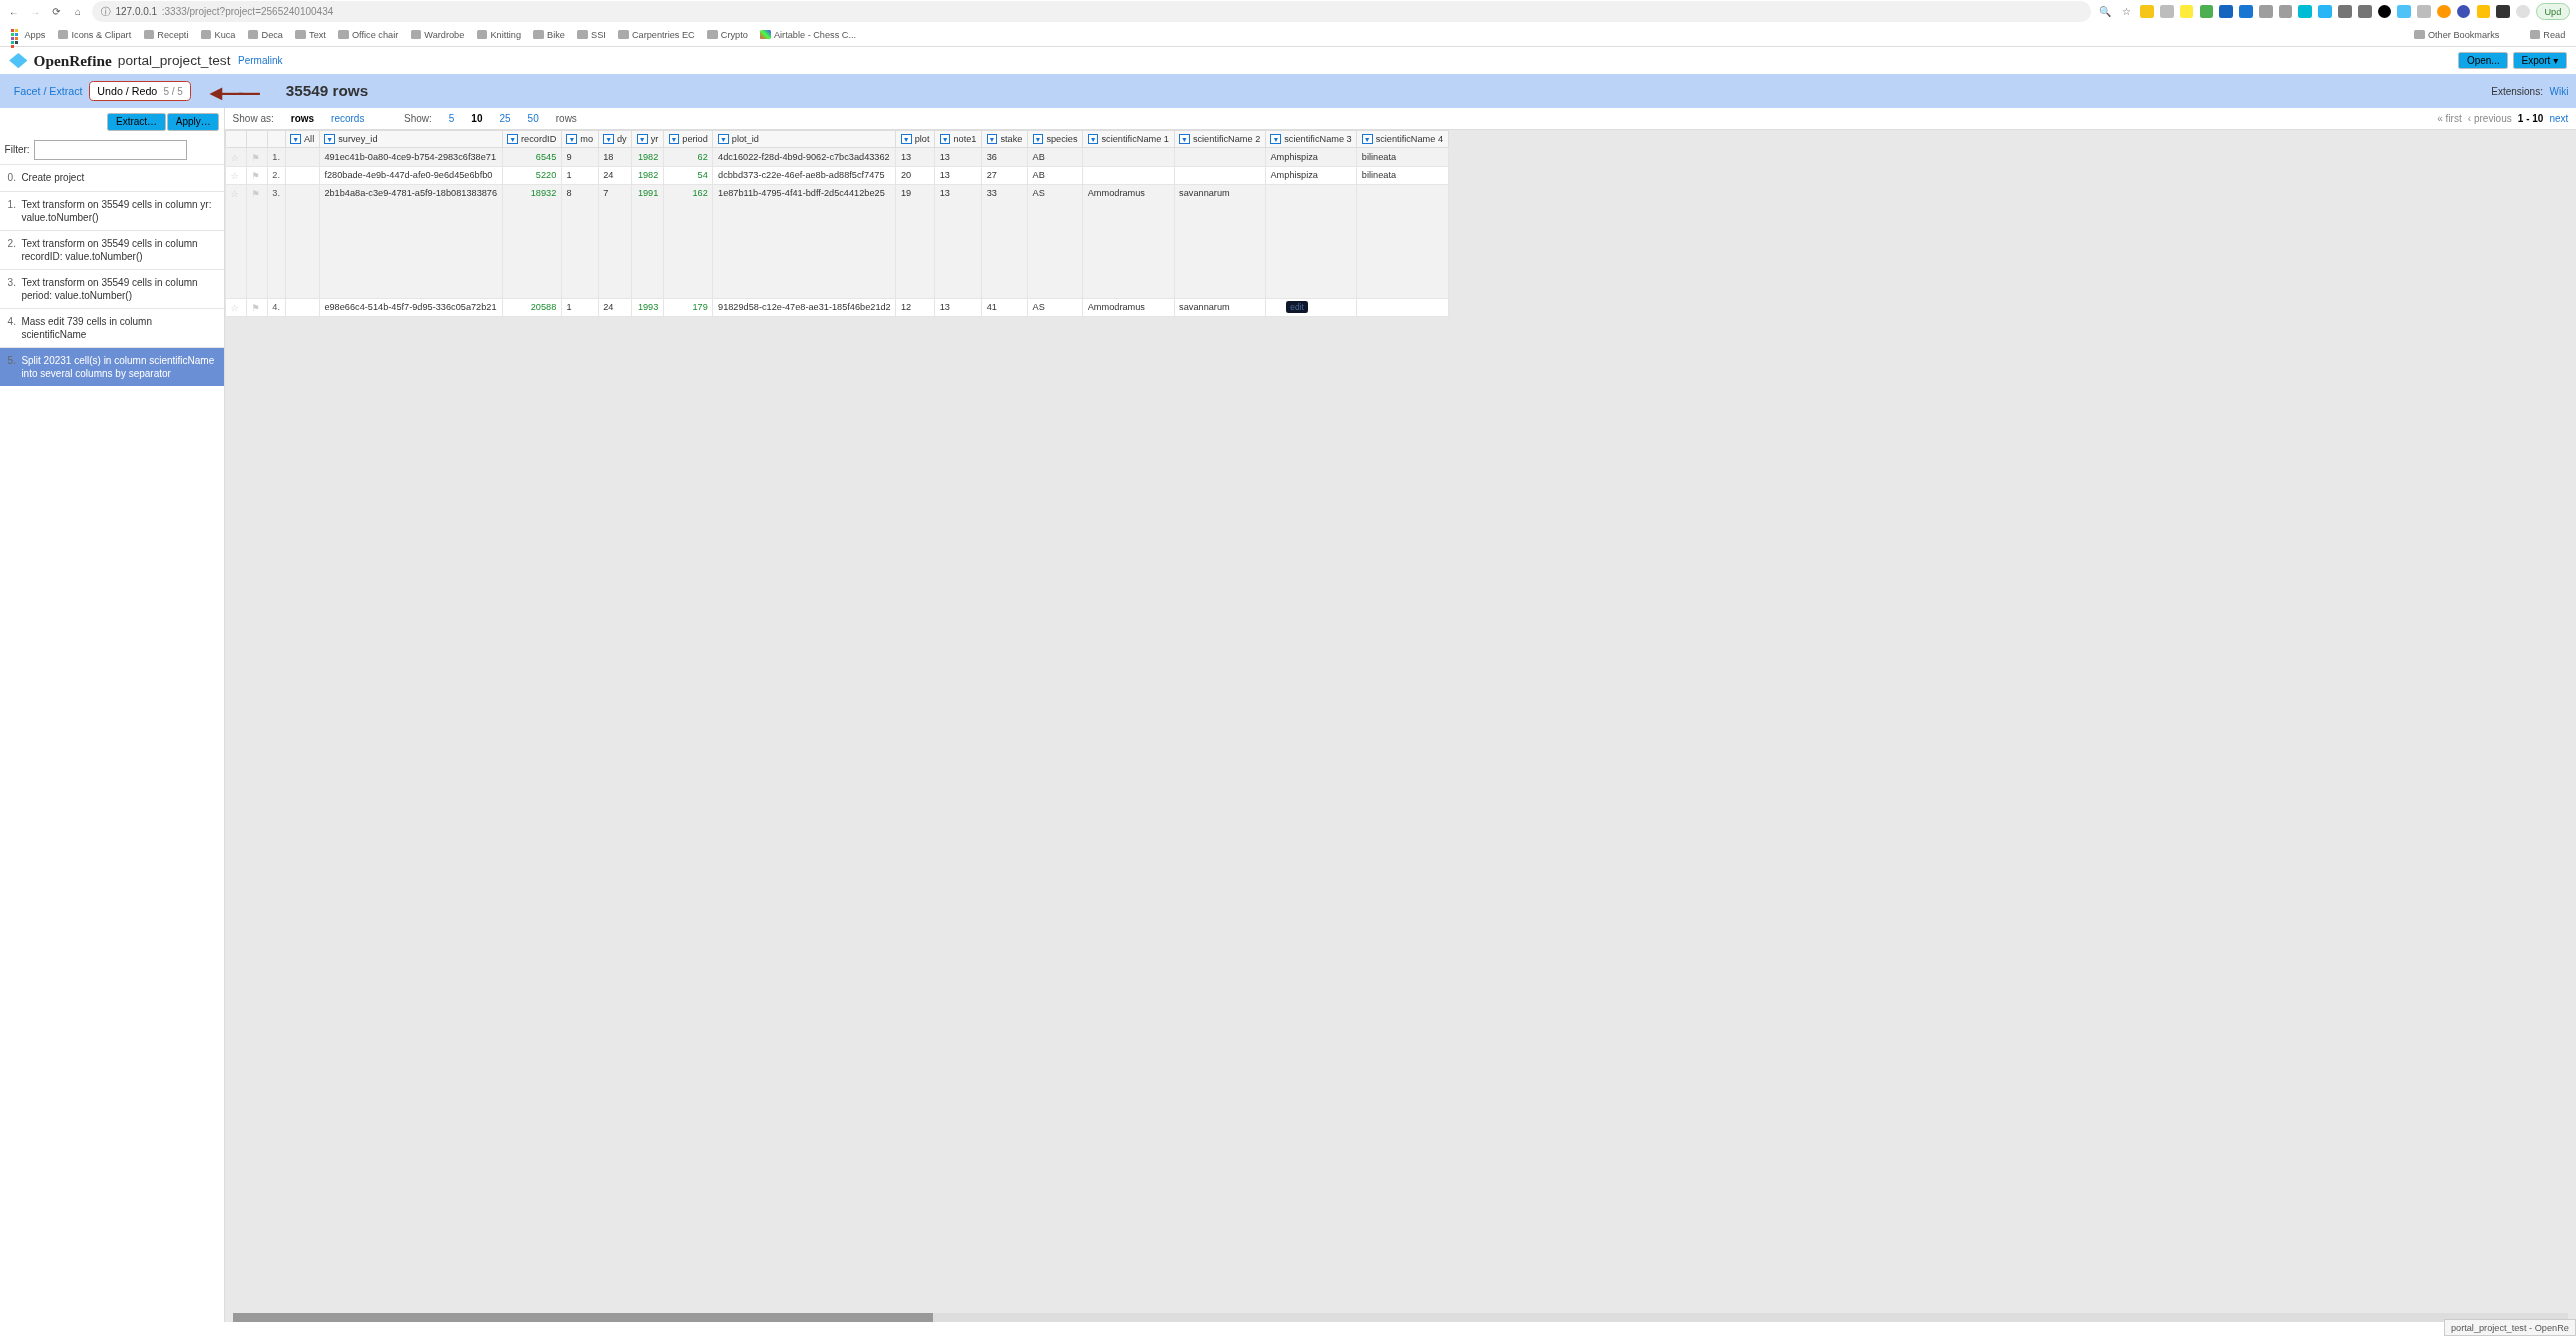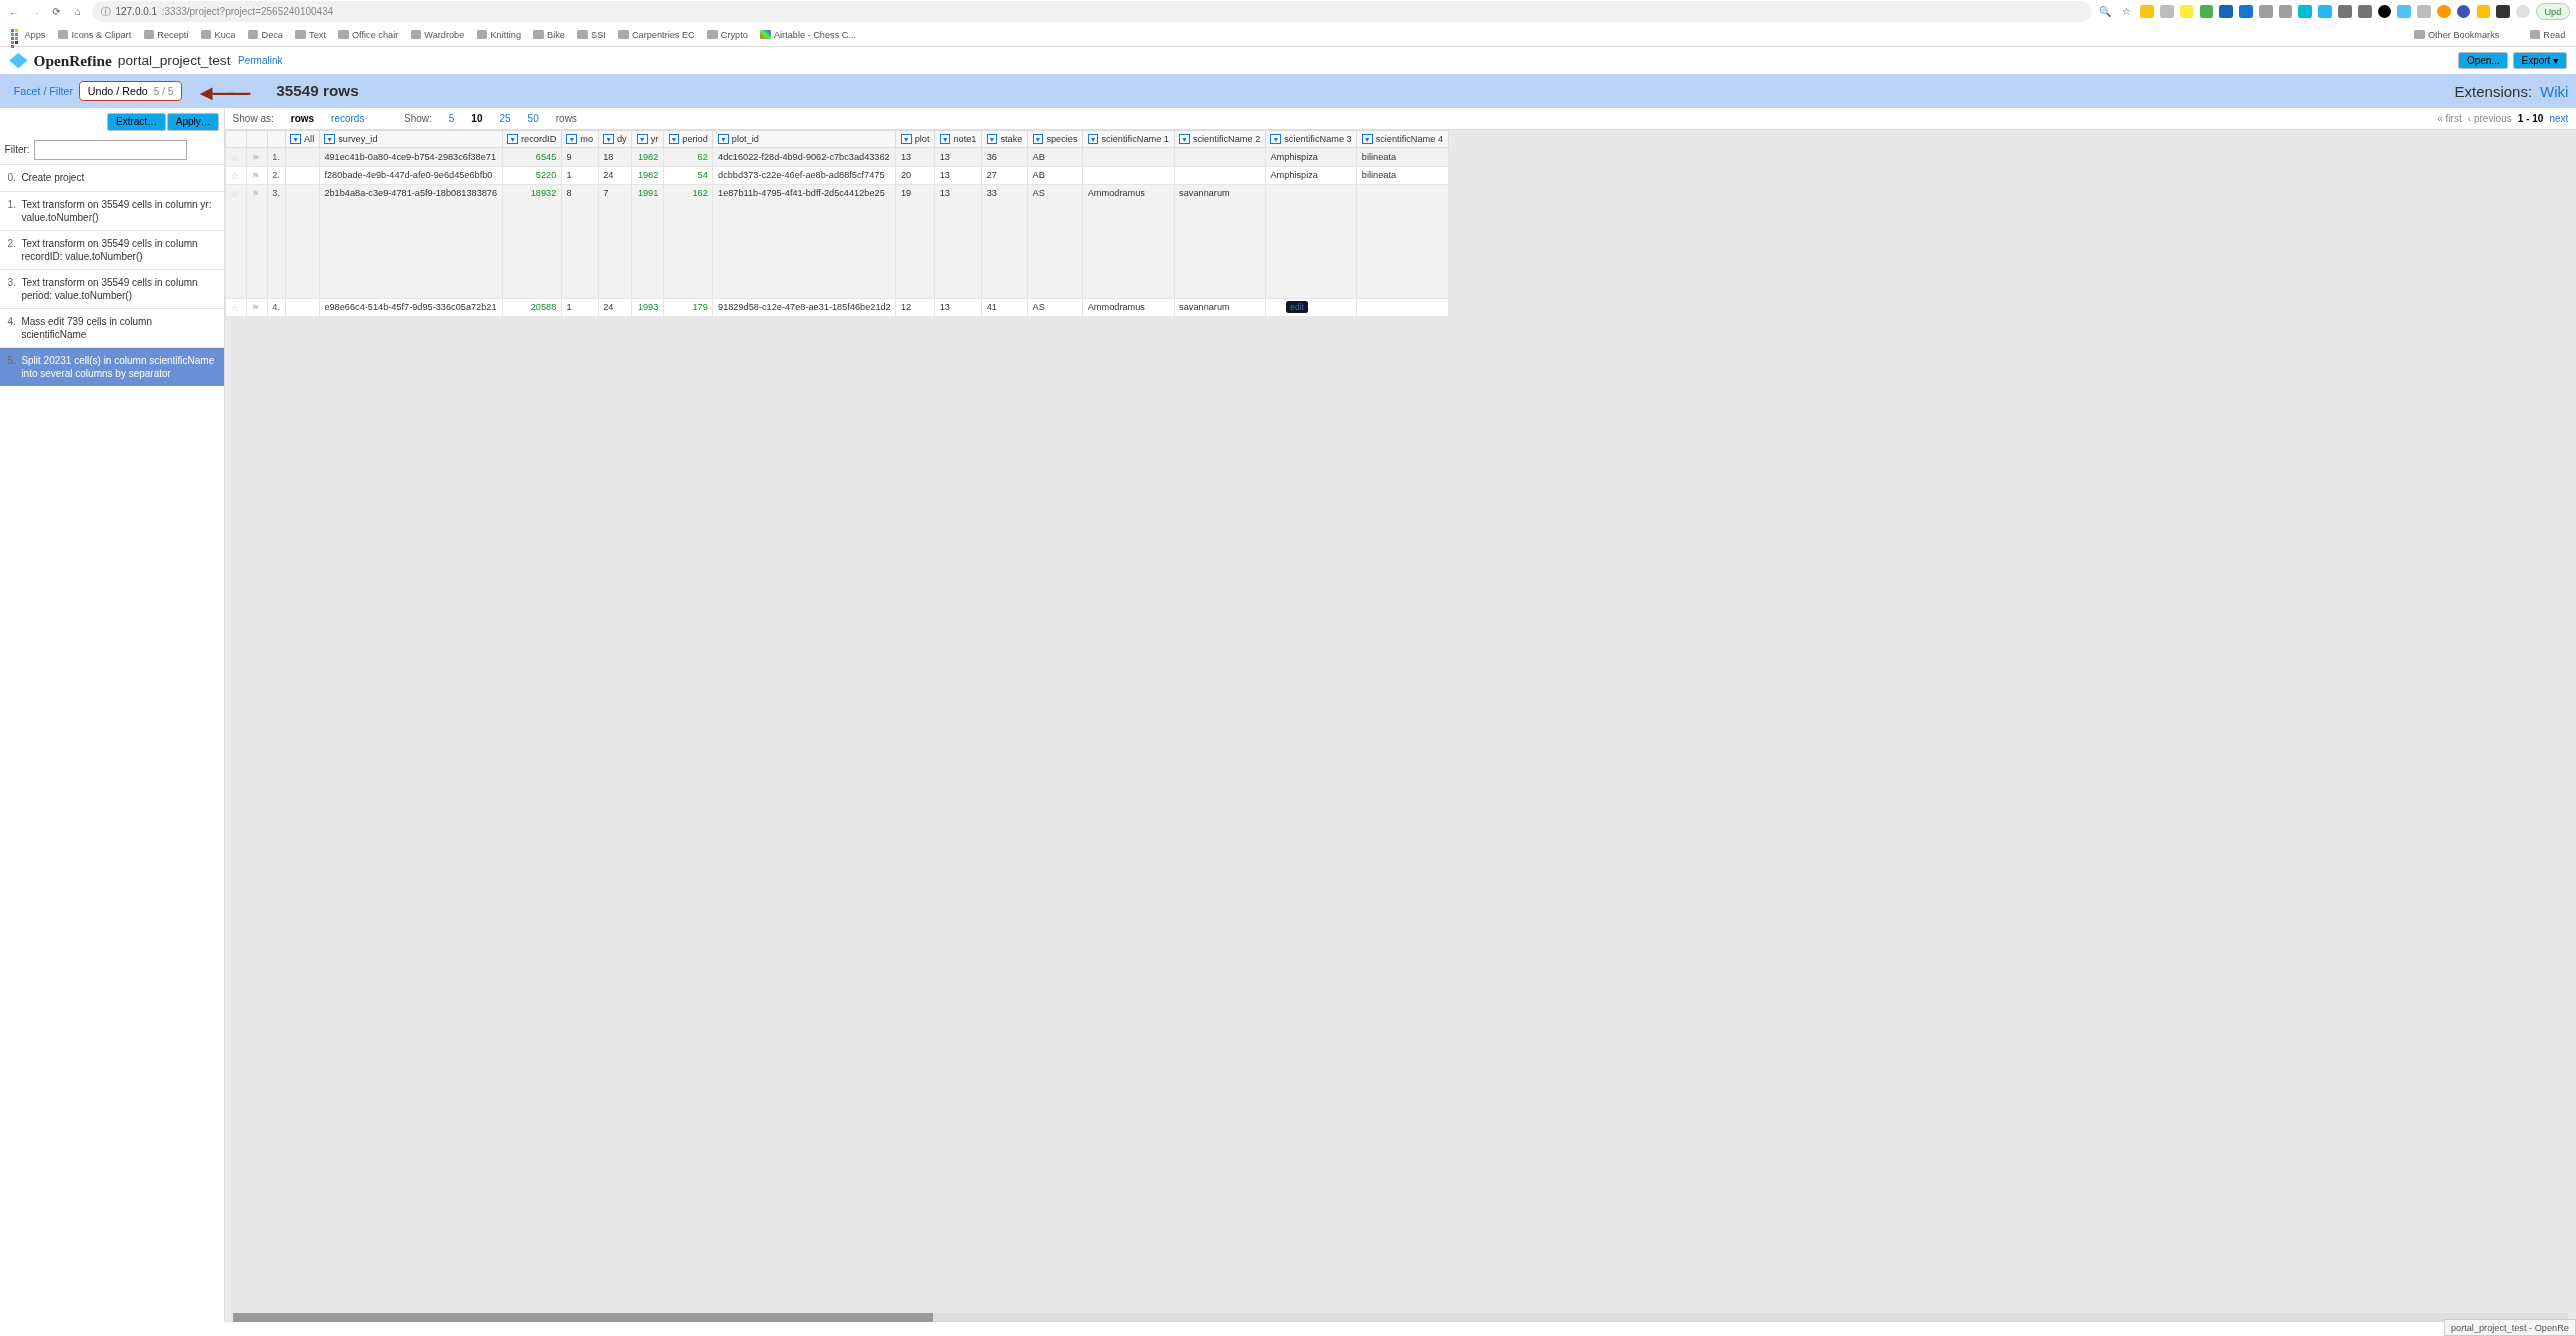--- a/index.html
+++ b/index.html
@@ -37,21 +37,21 @@
 .or-btn { background: #0ea5e9; border: 0.8px solid #bbb; border-radius: 2.3px; padding: 2.3px 7.6px; cursor: pointer; font-size: 10px; }
 
 
 .blue-bar { background: #bbd3f7; display: flex; align-items: center; padding: 4.6px 7.6px; }
 .blue-bar .left-tabs { display: flex; align-items: center; gap: 0; }
 .tab-link { color: #1976d2; padding: 3.1px 6.1px; cursor: pointer; font-size: 10.7px; }
 .tab-active { background: #fff; border: 1.5px solid #c0392b; border-radius: 4.6px; padding: 3.1px 7.6px; color: #000; font-size: 10.7px; position: relative; }
 .tab-active .count { color: #888; font-size: 10px; margin-left: 3.1px; }
 .arrow-annotation { color: #8a2a1a; font-size: 21.4px; margin-left: 13.7px; transform: translateY(1.5px); letter-spacing: -4.6px; font-weight: bold; }
 .rows-header { font-size: 15.3px; font-weight: bold; color: #333; margin-left: 30.5px; }
-.blue-right { margin-left: auto; font-size: 15px; color: #333; }
+.blue-right { margin-left: auto; font-size: 10px; color: #333; }
 .blue-right a { color: #1976d2; margin-left: 3.8px; }
 
 
 .main { display: flex; height: calc(100vh - 122px); }
 .left-panel { width: 225px; background: #fff; border-right: 0.8px solid #ddd; display: flex; flex-direction: column; }
 .extract-apply { display: flex; justify-content: flex-end; padding: 4.6px; gap: 1.5px; }
 .filter-row { padding: 4.6px; display: flex; align-items: center; gap: 4.6px; }
 .filter-row input { border: 0.8px solid #aaa; padding: 1.5px 3.1px; width: 153px; }
 .history-list { flex: 1; overflow-y: auto; }
 .history-item { padding: 6.1px 7.6px 6.1px 21.4px; border-top: 0.8px solid #e5e5e5; font-size: 10px; line-height: 1.3; position: relative; cursor: pointer; }
@@ -208,21 +208,21 @@
   <div class="or-project">portal_project_test</div>
   <a class="or-permalink">Permalink</a>
   <div class="or-header-right">
     <button class="or-btn">Open...</button>
     <button class="or-btn"><span>Export</span> ▾</button>
   </div>
 </div>
 
 <div class="blue-bar">
   <div class="left-tabs">
-    <a class="tab-link">Facet / Filter</a>
+    <a class="tab-link">Facet / Extract</a>
     <div class="tab-active">
       <span>Undo / Redo</span>
       <span class="count">5 / 5</span>
     </div>
     <span class="arrow-annotation">◄——</span>
   </div>
   <div class="rows-header">35549 rows</div>
   <div class="blue-right">
     <span>Extensions:</span>
     <a>Wiki</a>

